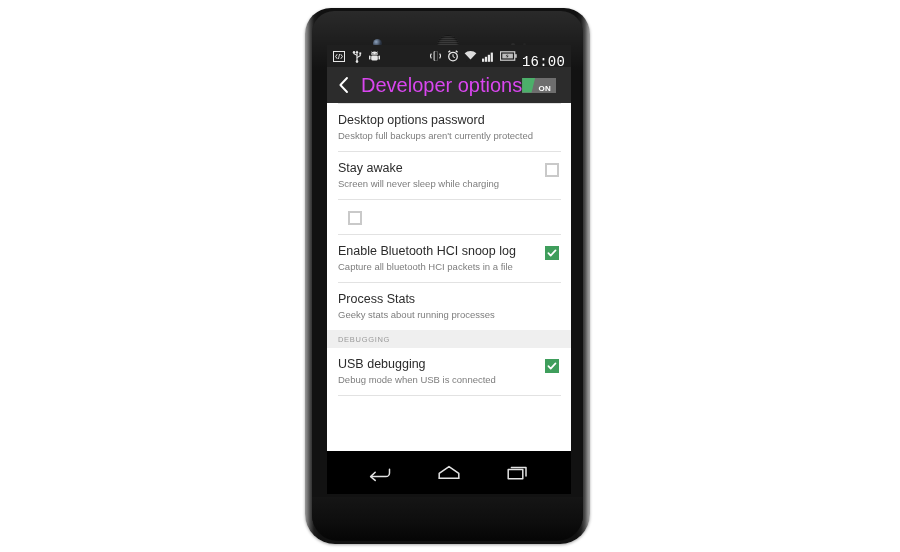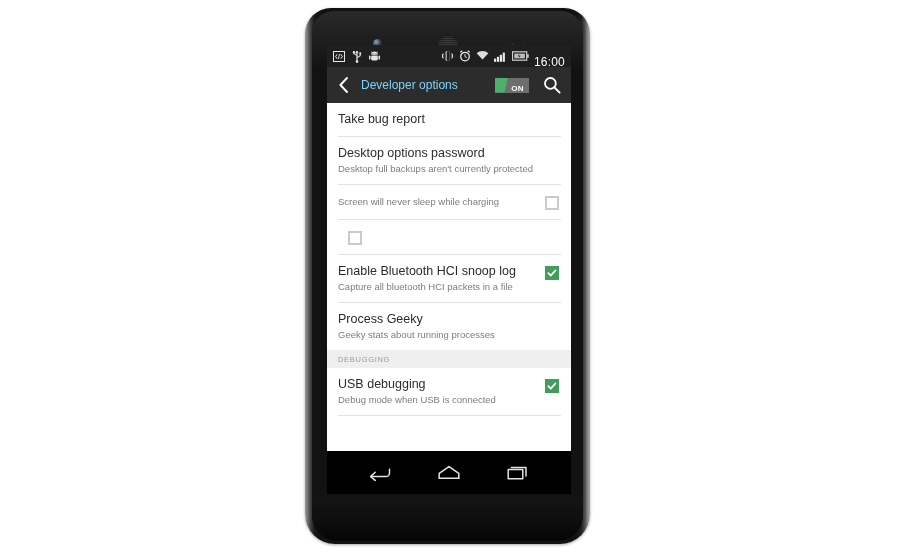--- a/index.html
+++ b/index.html
@@ -115,45 +115,45 @@
     gap: 7px;
   }
   #status-right {
     margin-left: auto;
     display: flex;
     align-items: center;
     gap: 5px;
   }
   .status-time {
     color: #ffffff;
-    font-size: 12px;
+    font-size: 14px;
     letter-spacing: 0.2px;
-    font-family: Liberation Sans, sans-serif;
+    font-family: Liberation Mono, monospace;
     margin-top: 12px;
   }
   .sicon { display: block; }
 
   
   #action-bar {
     height: 36px;
     background: #2c2c2c;
     display: flex;
     align-items: center;
     padding: 0 10px;
     box-sizing: border-box;
   }
   #back-chevron {
     width: 14px;
     height: 20px;
     margin-right: 10px;
     flex: none;
   }
   #screen-title {
-    color: #7dd3fc;
-    font-size: 12px;
+    color: #d946ef;
+    font-size: 20px;
     font-family: "Liberation Sans", sans-serif;
     white-space: nowrap;
   }
   #master-toggle {
     margin-left: auto;
     width: 34px;
     height: 15px;
     background: #6e6e6e;
     position: relative;
     display: flex;
@@ -360,37 +360,33 @@
         <span class="onlabel">ON</span>
       </div>
       <svg id="search-button" viewBox="0 0 18 18">
         <circle cx="7.4" cy="7.4" r="5.4" fill="none" stroke="#ffffff" stroke-width="1.8"></circle>
         <path d="M11.5 11.5 L16.6 16.6" stroke="#ffffff" stroke-width="1.9" stroke-linecap="round"></path>
       </svg>
     </div>
 
     <div id="list-area">
 
-      <div class="row">
-        <div class="texts">
-          <div class="title">Take bug report</div>
-        </div>
-      </div>
       <div class="divider"></div>
 
       <div class="row">
         <div class="texts">
           <div class="title">Desktop options password</div>
           <div class="subtitle">Desktop full backups aren't currently protected</div>
         </div>
       </div>
       <div class="divider"></div>
 
       <div class="row">
         <div class="texts">
+          <div class="title">Stay awake</div>
           <div class="subtitle">Screen will never sleep while charging</div>
         </div>
         <div class="checkbox off"></div>
       </div>
       <div class="divider"></div>
 
       <div class="row">
         <div class="checkbox off"></div>
       </div>
       <div class="divider"></div>
@@ -403,21 +399,21 @@
         <div class="checkbox on">
           <svg width="12" height="12" viewBox="0 0 12 12">
             <path d="M2.4 6.2 L4.7 8.6 L9.5 3.4" fill="none" stroke="#ffffff" stroke-width="1.7" stroke-linecap="round" stroke-linejoin="round"></path>
           </svg>
         </div>
       </div>
       <div class="divider"></div>
 
       <div class="row">
         <div class="texts">
-          <div class="title">Process Geeky</div>
+          <div class="title">Process Stats</div>
           <div class="subtitle">Geeky stats about running processes</div>
         </div>
       </div>
 
       <div class="section-header">
         <div class="label">DEBUGGING</div>
       </div>
 
       <div class="row">
         <div class="texts">

